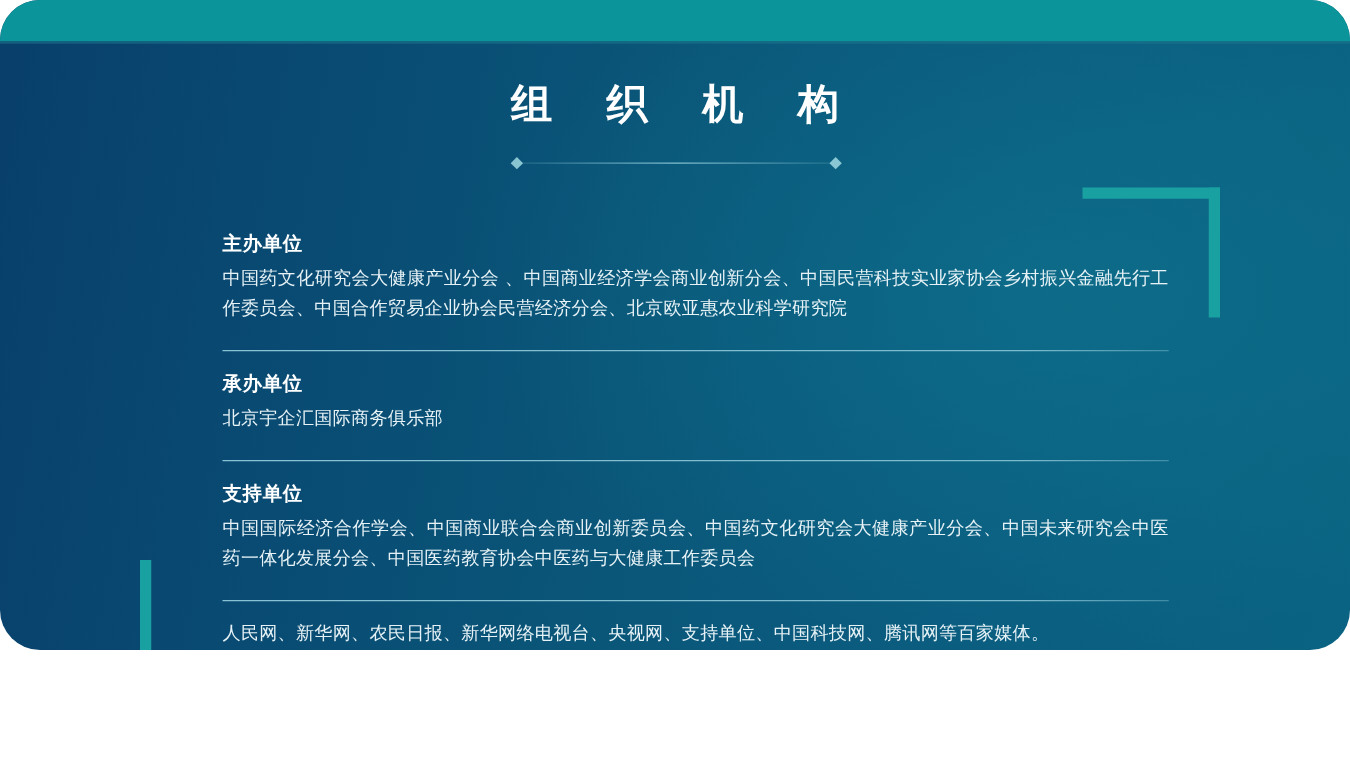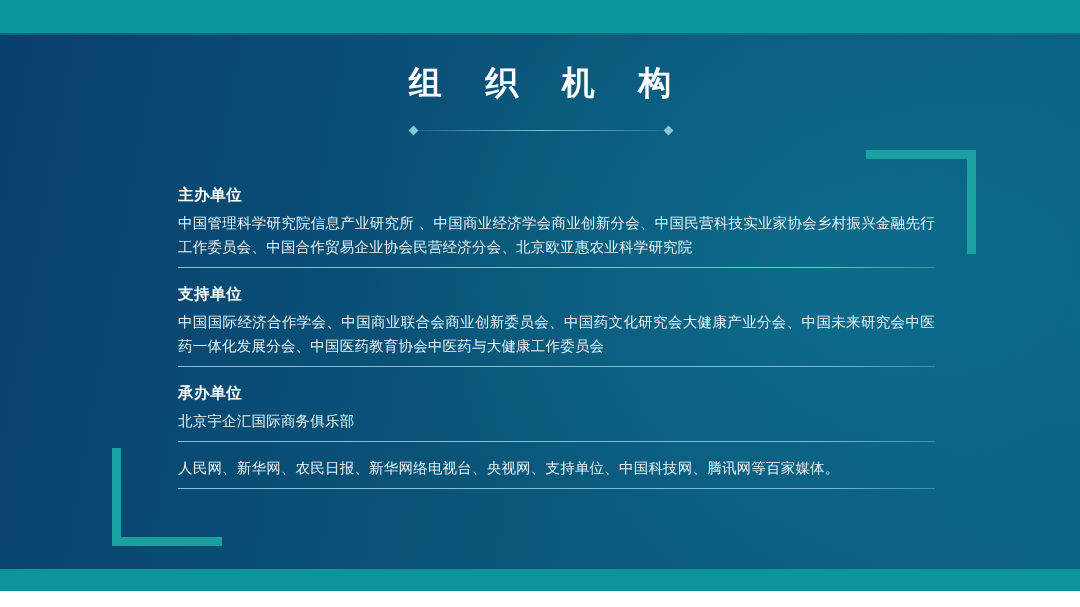--- a/index.html
+++ b/index.html
@@ -7,23 +7,24 @@
     padding: 0;
     background: #ffffff;
   }
   body {
     font-family: "DejaVu Sans", "Liberation Sans", sans-serif;
   }
 
   .slide {
     position: relative;
     width: 1080px;
-    height: 591px;
+    height: 520px;
     overflow: hidden;
     background: linear-gradient(100deg, #083f6b 0%, #094a72 22%, #0a5679 48%, #0b5d80 72%, #0a6382 100%);
+    border-radius: 32px;
   }
 
   
   .slide-glow {
     position: absolute;
     inset: 0;
     background: radial-gradient(ellipse 70% 90% at 78% 45%, rgba(16,128,150,0.40) 0%, rgba(16,128,150,0.0) 62%);
     pointer-events: none;
   }
 
@@ -116,21 +117,21 @@
   
   .content {
     position: absolute;
     left: 178px;
     top: 183px;
     width: 757px;
   }
 
   .section {
     position: relative;
-    padding-bottom: 9px;
+    padding-bottom: 22px;
     margin-bottom: 13px;
   }
   .section .divider {
     position: absolute;
     left: 0;
     bottom: 0;
     width: 757px;
     height: 1px;
     background: linear-gradient(90deg, rgba(160,215,230,0.85) 0%, rgba(160,215,230,0.75) 85%, rgba(160,215,230,0.35) 100%);
   }
@@ -186,36 +187,36 @@
     <div class="tr-dot right"></div>
   </div>
 
   <div class="bracket bracket-tr"></div>
   <div class="bracket bracket-bl"></div>
 
   <div class="content">
 
     <div class="section sec-1">
       <p class="sec-head">主办单位</p>
-      <p class="sec-body">中国管理科学研究院信息产业研究所 、中国商业经济学会商业创新分会、中国民营科技实业家协会乡村振兴金融先行工作委员会、中国合作贸易企业协会民营经济分会、北京欧亚惠农业科学研究院</p>
+      <p class="sec-body">中国药文化研究会大健康产业分会 、中国商业经济学会商业创新分会、中国民营科技实业家协会乡村振兴金融先行工作委员会、中国合作贸易企业协会民营经济分会、北京欧亚惠农业科学研究院</p>
+      <div class="divider"></div>
+    </div>
+
+    <div class="section sec-3">
+      <p class="sec-head">承办单位</p>
+      <p class="sec-body">北京宇企汇国际商务俱乐部</p>
       <div class="divider"></div>
     </div>
 
     <div class="section sec-2">
       <p class="sec-head">支持单位</p>
       <p class="sec-body">中国国际经济合作学会、中国商业联合会商业创新委员会、中国药文化研究会大健康产业分会、中国未来研究会中医药一体化发展分会、中国医药教育协会中医药与大健康工作委员会</p>
       <div class="divider"></div>
     </div>
 
-    <div class="section sec-3">
-      <p class="sec-head">承办单位</p>
-      <p class="sec-body">北京宇企汇国际商务俱乐部</p>
-      <div class="divider"></div>
-    </div>
-
     <div class="section sec-4">
       <p class="sec-body">人民网、新华网、农民日报、新华网络电视台、央视网、支持单位、中国科技网、腾讯网等百家媒体。</p>
       <div class="divider"></div>
     </div>
 
   </div>
 
   <div class="watermark"></div>
 
 </div>

